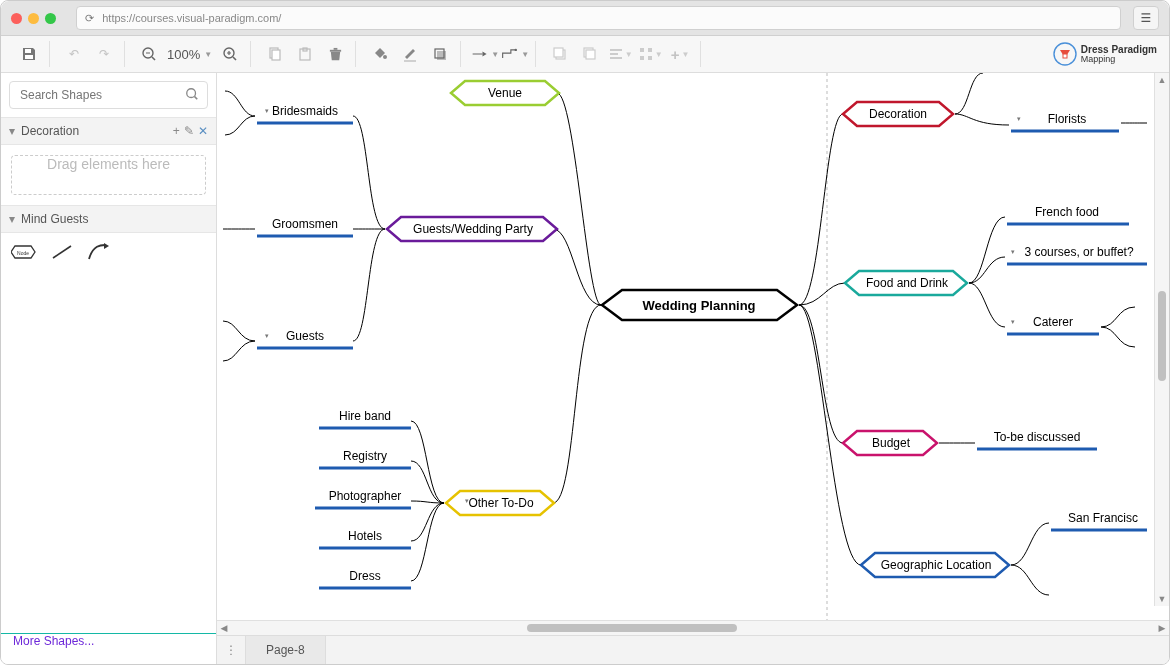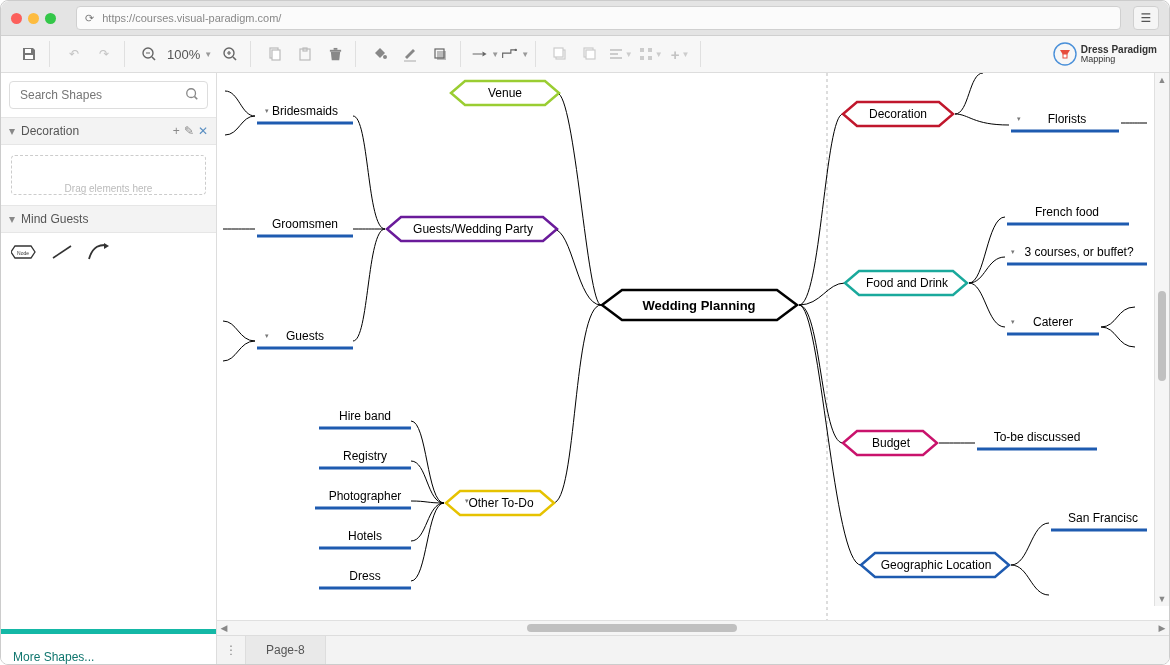--- a/index.html
+++ b/index.html
@@ -24,24 +24,24 @@
 
 .content{flex:1;display:flex;overflow:hidden}
 .left-panel{width:215px;border-right:1px solid #ddd;display:flex;flex-direction:column;background:#fff}
 .search-row{padding:8px}
 .search-box{height:26px;border:1px solid #ddd;border-radius:4px;display:flex;align-items:center;padding:0 8px;color:#aaa}
 .search-box input{border:none;outline:none;flex:1;font-size:12px;color:#333;background:transparent}
 .section-head{height:26px;background:#f3f3f3;border-top:1px solid #e6e6e6;border-bottom:1px solid #e6e6e6;display:flex;align-items:center;padding:0 8px;font-size:12px;color:#555;gap:4px}
 .section-head .caretw{color:#888;margin-right:2px}
 .section-head .actions{margin-left:auto;display:flex;gap:4px;color:#888}
 .section-head .actions span{cursor:pointer}
-.dropzone{margin:10px;min-height:38px;border:1px dashed #ccc;border-radius:4px;display:flex;align-items:flex-end;justify-content:center;color:#bbb;font-size:10px}
+.dropzone{margin:10px;min-height:38px;border:1px dashed #ccc;border-radius:4px;display:flex;align-items:flex-start;justify-content:center;color:#bbb;font-size:14px}
 .mm-nodes{padding:10px;display:flex;gap:14px;align-items:center}
 .mm-nodes svg{display:block}
-.more-shapes{margin-top:auto;height:30px;border-top:5px solid #14b8a6;display:flex;align-items:flex-end;padding:0 12px;font-size:12px;color:#0f766e;cursor:pointer}
+.more-shapes{margin-top:auto;height:30px;border-top:1px solid #14b8a6;display:flex;align-items:flex-start;padding:0 12px;font-size:12px;color:#6d28d9;cursor:pointer}
 .canvas-wrap{flex:1;display:flex;flex-direction:column;overflow:hidden;position:relative}
 .canvas-scroll{flex:1;overflow:hidden;position:relative;background:#fff}
 svg.canvas-svg{position:absolute;inset:0}
 .hscroll{height:14px;background:#f5f5f5;border-top:1px solid #e0e0e0;position:relative}
 .hscroll .thumb{position:absolute;height:8px;top:3px;left:310px;width:210px;background:#c0c0c0;border-radius:4px}
 .hscroll .arr{position:absolute;top:0;width:14px;height:14px;display:flex;align-items:center;justify-content:center;color:#888;font-size:9px}
 .hscroll .arr.l{left:0}.hscroll .arr.r{right:0}
 .vscroll{position:absolute;right:0;top:0;bottom:14px;width:14px;background:#f5f5f5;border-left:1px solid #e0e0e0}
 .vscroll .thumb{position:absolute;width:8px;left:3px;top:218px;height:90px;background:#c0c0c0;border-radius:4px}
 .vscroll .arr{position:absolute;left:0;width:14px;height:14px;display:flex;align-items:center;justify-content:center;color:#888;font-size:9px}

